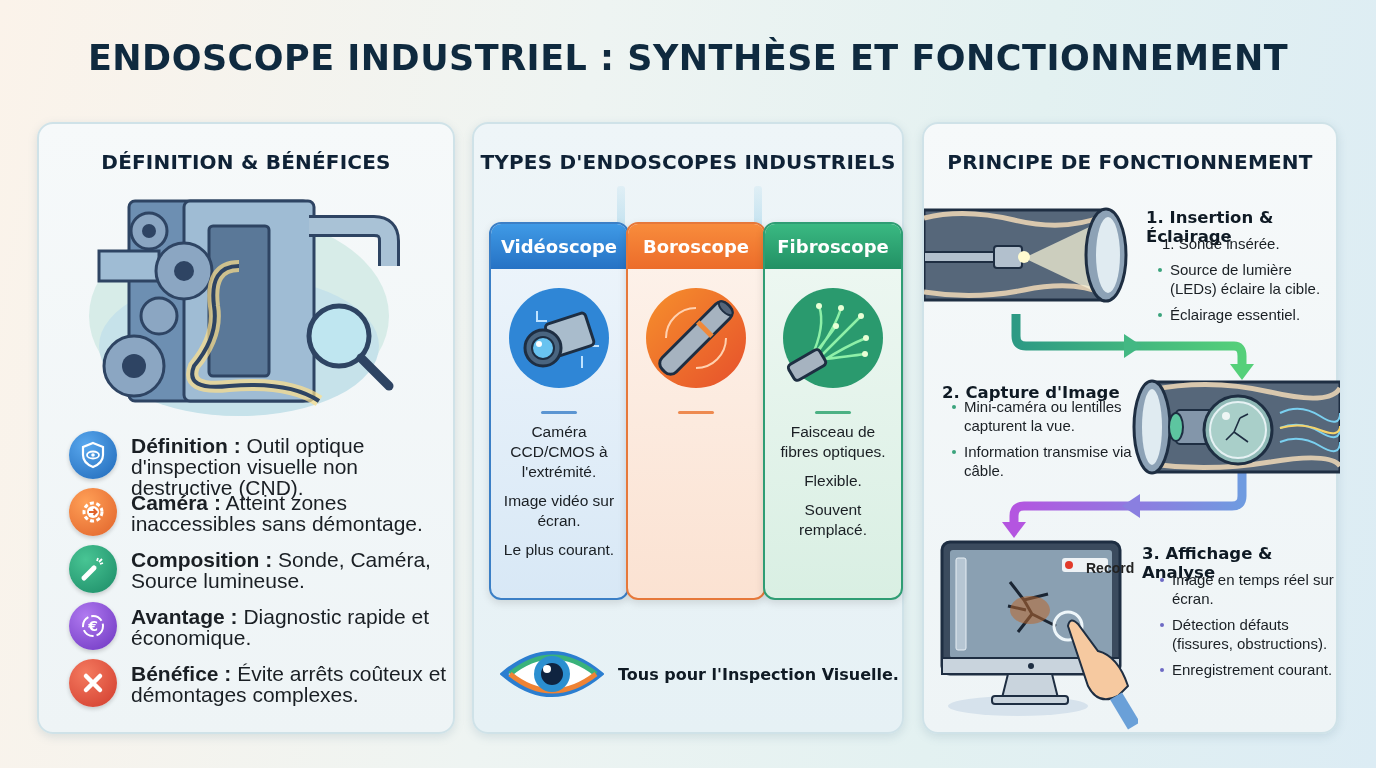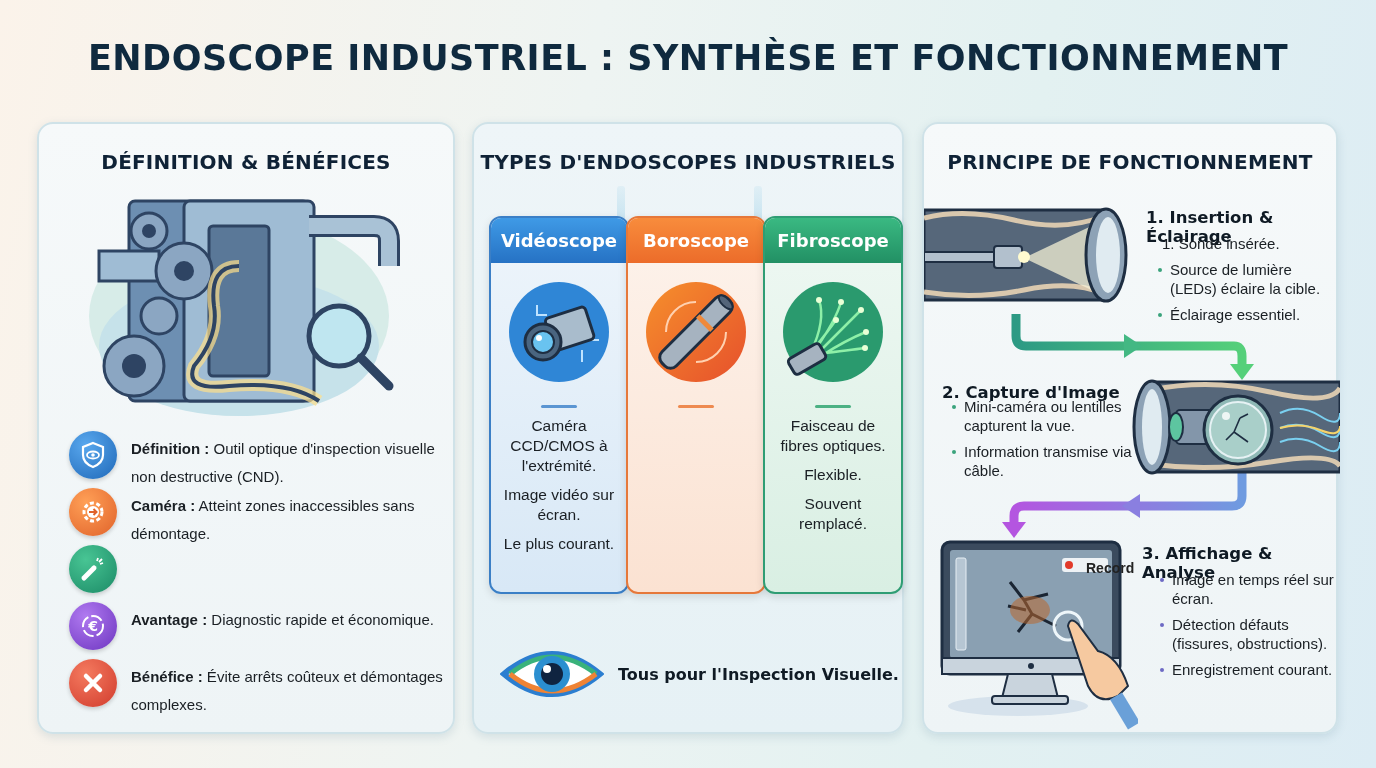--- a/index.html
+++ b/index.html
@@ -39,31 +39,31 @@
   .benefit-list { position: absolute; left: 30px; top: 306px; width: 380px; }
   .benefit {
     display: flex; align-items: flex-start; height: 57px;
   }
   .b-icon {
     width: 48px; height: 48px; border-radius: 50%; flex: none;
     display: flex; align-items: center; justify-content: center;
     box-shadow: 0 2px 4px rgba(0,0,0,0.18);
     margin-right: 14px; margin-top: 1px;
   }
-  .b-text { font-size: 15px; line-height: 28px; color: #1a1f24; padding-top: 5px; }
+  .b-text { font-size: 21px; line-height: 21px; color: #1a1f24; padding-top: 5px; }
   .b-text b { font-weight: bold; }
 
   
   .divider-bar {
     position: absolute; top: 62px; width: 8px; height: 70px;
     background: linear-gradient(180deg, rgba(170,215,235,0.2), rgba(170,215,235,0.9));
     border-radius: 3px;
   }
   .type-card {
-    position: absolute; top: 92px; width: 140px; height: 378px;
+    position: absolute; top: 98px; width: 140px; height: 378px;
     border-radius: 12px; border: 2.5px solid;
     overflow: hidden;
     box-shadow: 0 3px 8px rgba(0,0,0,0.12);
   }
   .type-head {
     height: 45px; display: flex; align-items: center; justify-content: center;
     color: #fff; font-weight: bold; font-size: 18px;
     font-family: "DejaVu Sans", sans-serif;
   }
   .type-icon {
@@ -151,20 +151,21 @@
       </div>
       <div class="b-text"><b>Caméra :</b><span> Atteint zones inaccessibles sans démontage.</span></div>
     </div>
     <div class="benefit">
       <div class="b-icon" style="background:radial-gradient(circle at 35% 30%, #48c594, #1b8a66);">
         <svg width="28" height="28" viewBox="0 0 28 28">
             <path d="M5 23 L15 13" stroke="#fff" stroke-width="5" stroke-linecap="round"></path>
             <path d="M18 6 L19 3 M21 9 L24 8 M20 7 L23 4" stroke="#fff" stroke-width="1.8"></path>
           </svg>
       </div>
+      <div class="b-text"><b>Composition :</b><span> Sonde, Caméra, Source lumineuse.</span></div>
     </div>
     <div class="benefit">
       <div class="b-icon" style="background:radial-gradient(circle at 35% 30%, #b07af0, #6d35c0);">
         <svg width="28" height="28" viewBox="0 0 28 28">
             <circle cx="14" cy="14" r="10" fill="none" stroke="#fff" stroke-width="2" stroke-dasharray="12 3"></circle>
             <text x="14" y="19" text-anchor="middle" font-size="14" font-weight="bold" fill="#fff" font-family="DejaVu Sans, sans-serif">€</text>
           </svg>
       </div>
       <div class="b-text"><b>Avantage :</b><span> Diagnostic rapide et économique.</span></div>
     </div>

